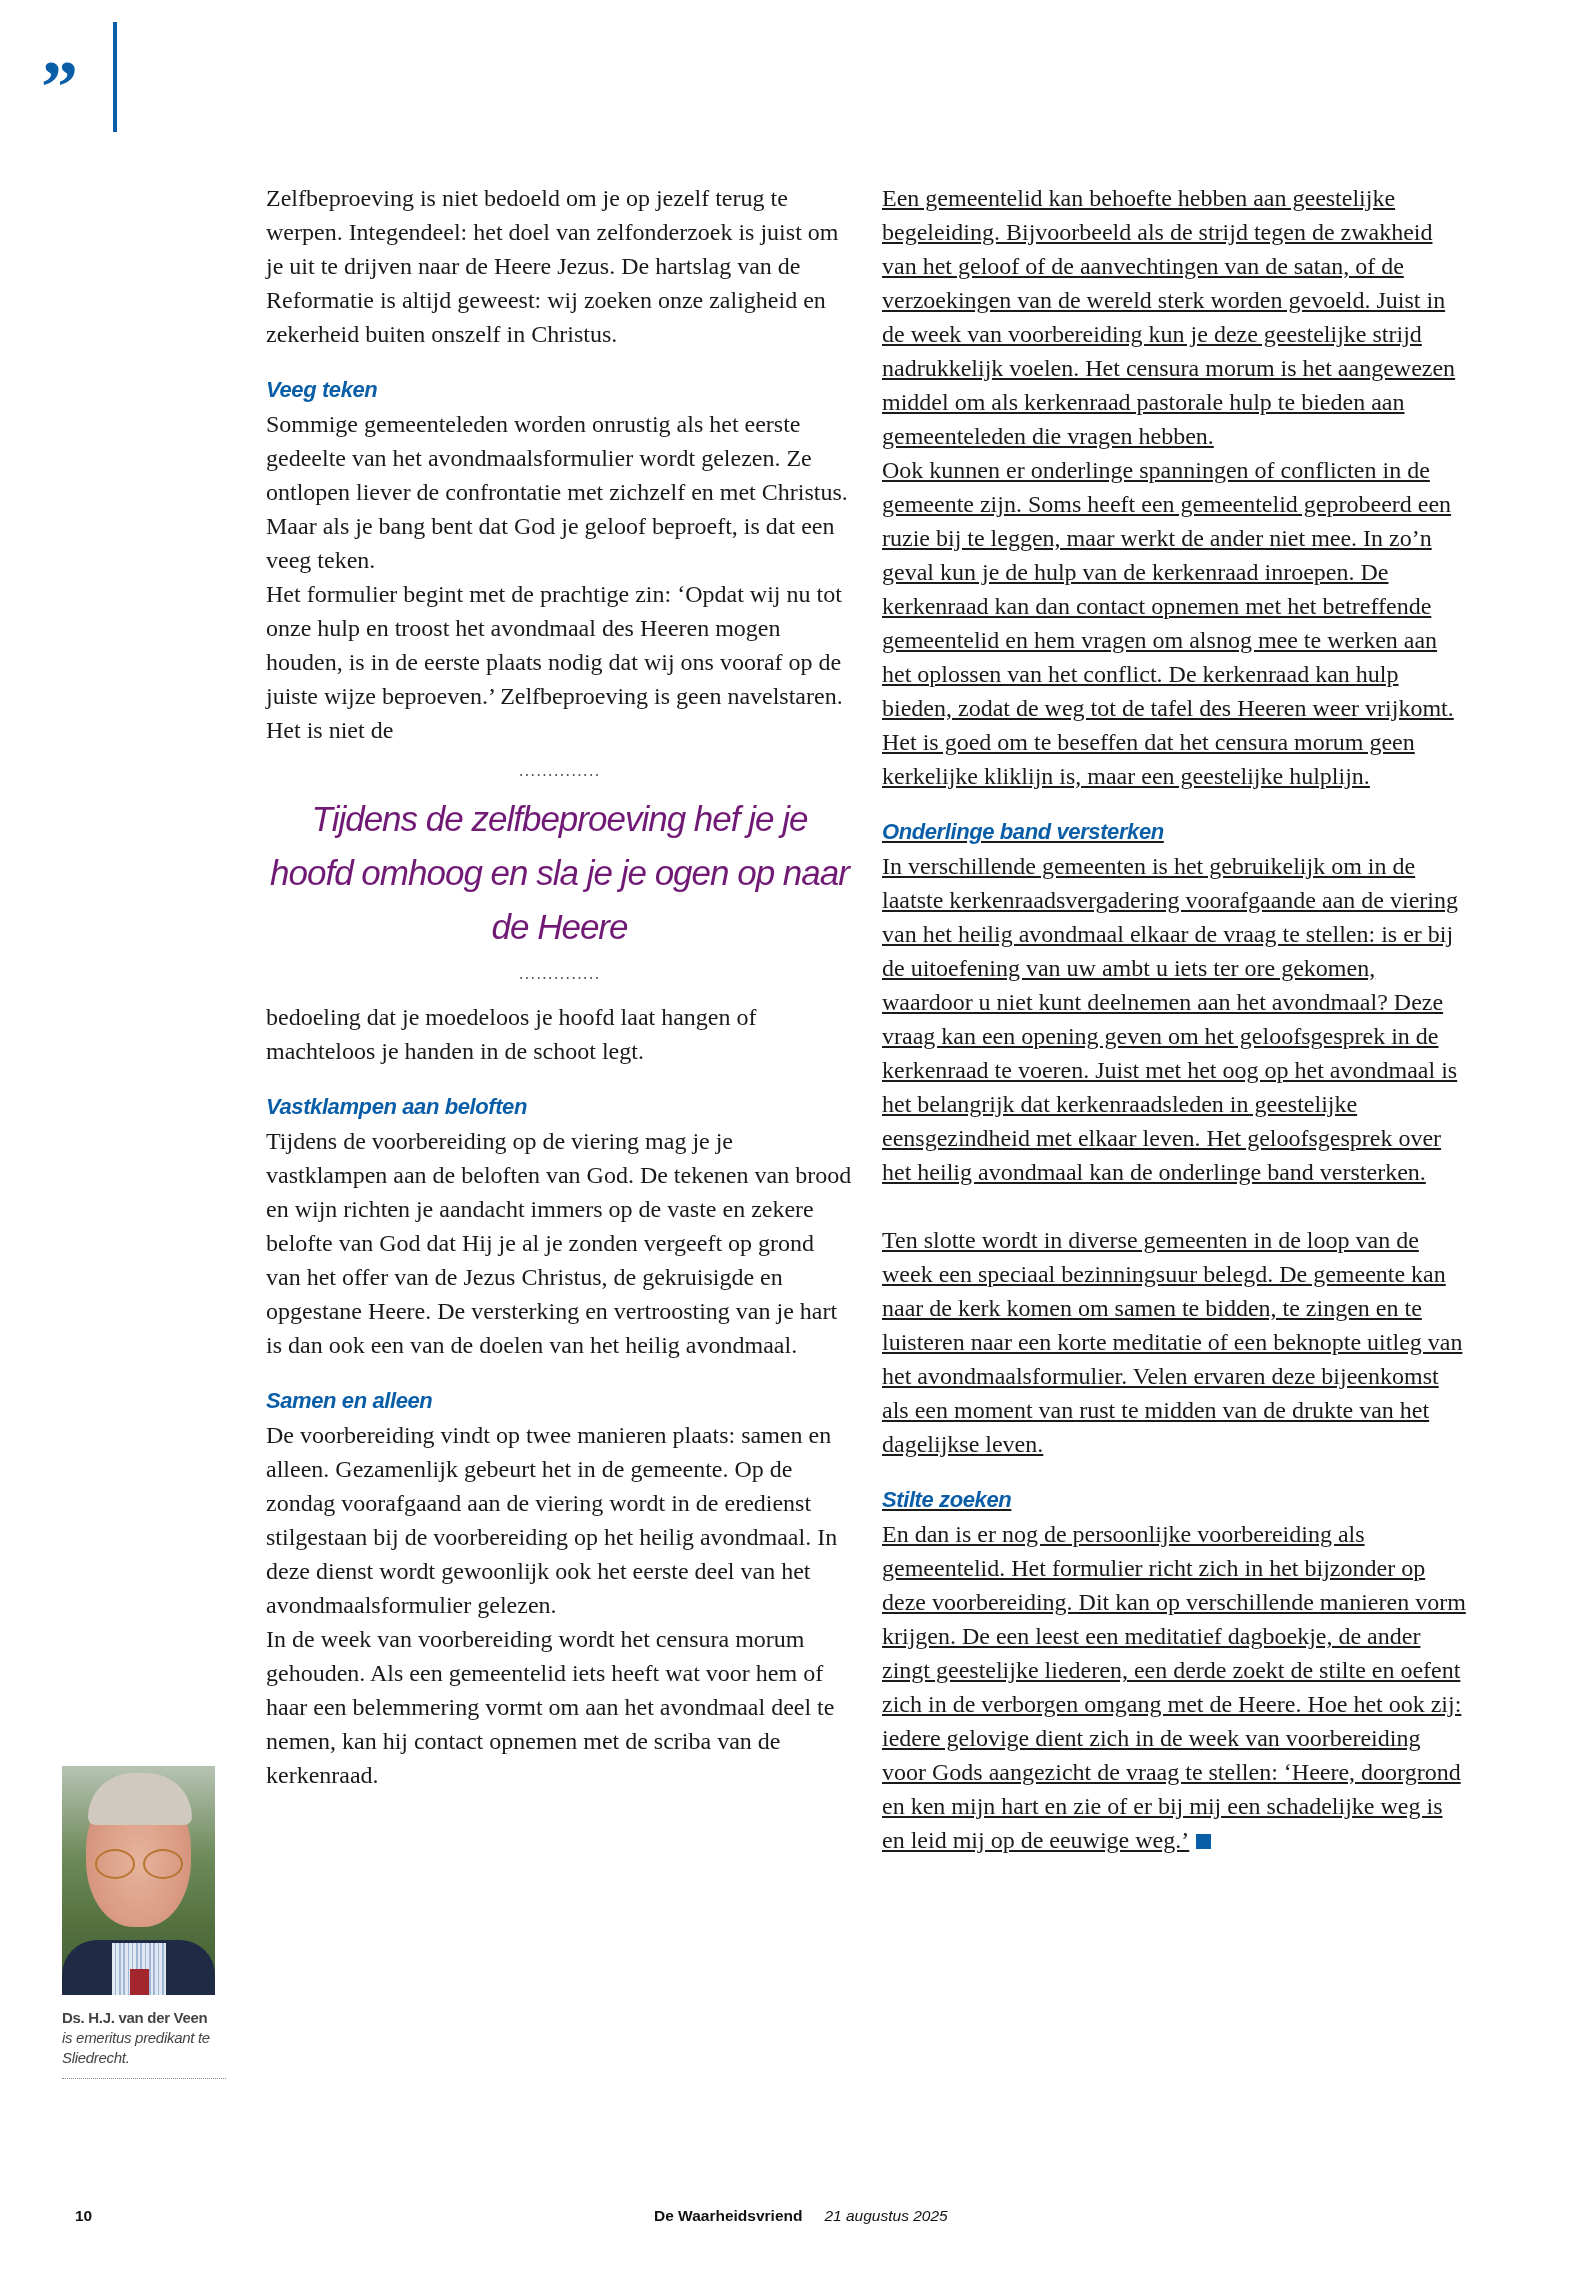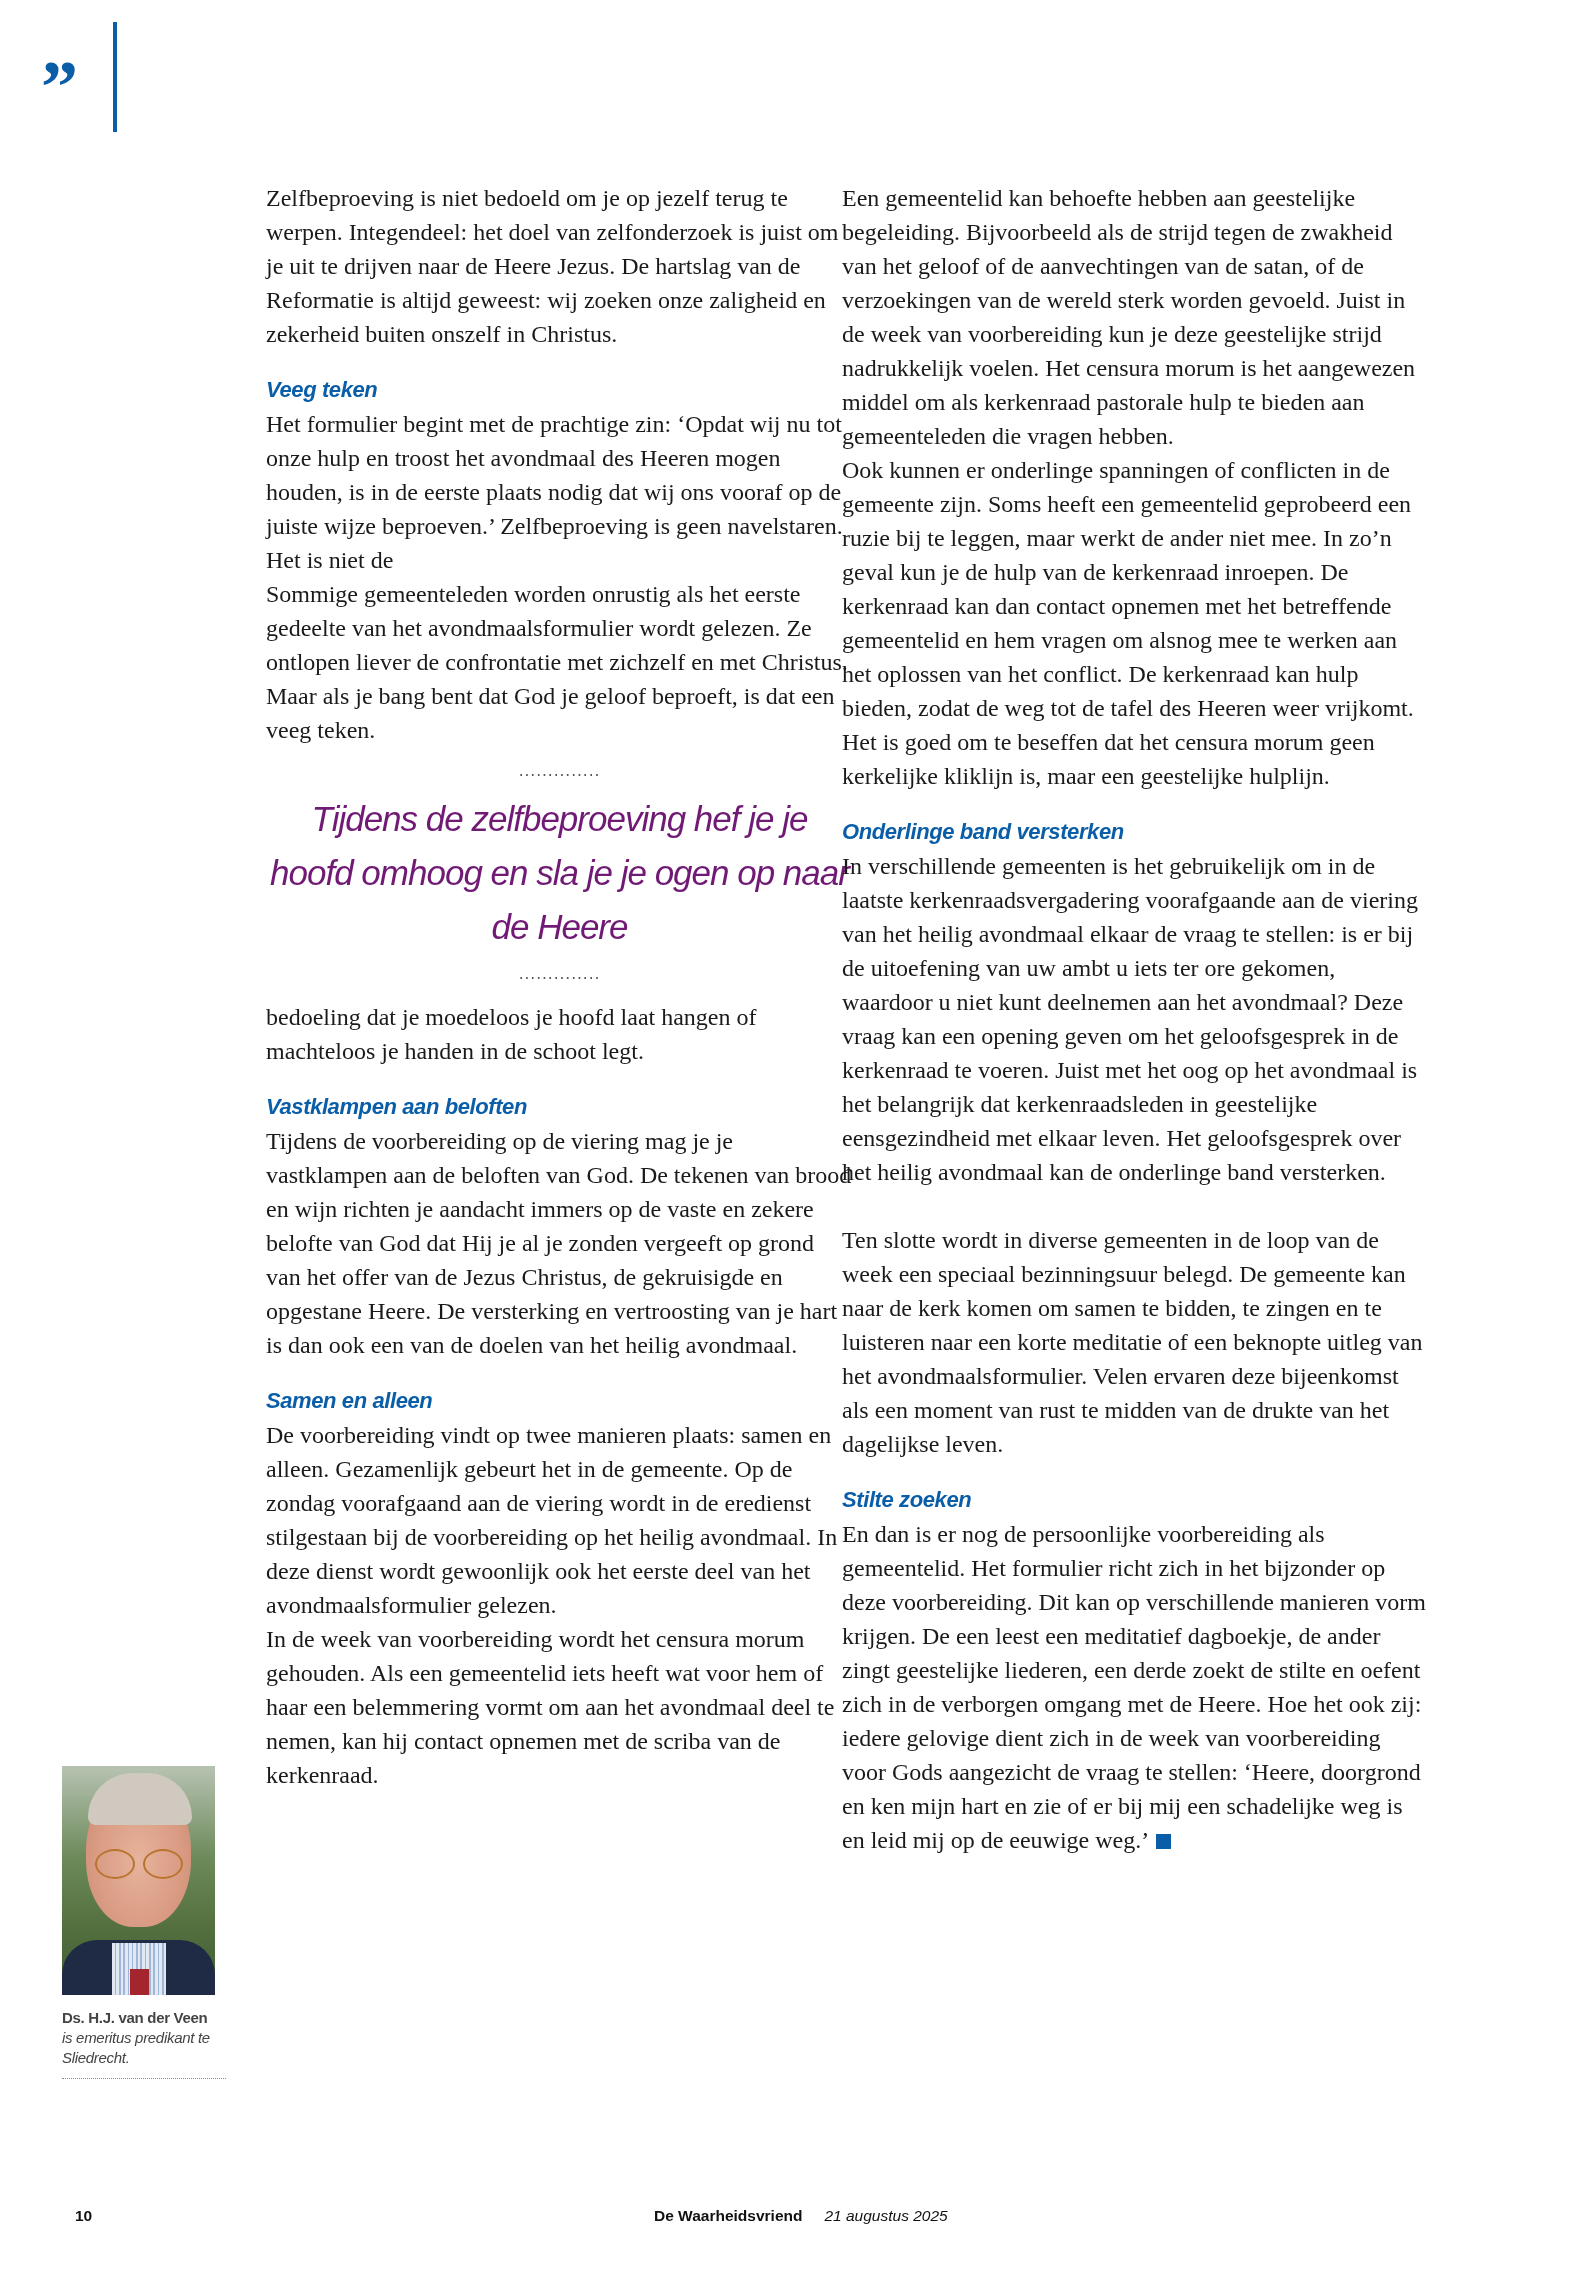--- a/index.html
+++ b/index.html
@@ -3,21 +3,21 @@
 <meta charset="utf-8">
 <style>
   html, body { margin: 0; padding: 0; background: #ffffff; }
   body { width: 1592px; height: 2295px; position: relative; overflow: hidden;
          font-family: "Liberation Serif", "DejaVu Serif", serif; color: #1a1a1a; }
   .quote-mark { position: absolute; left: 41px; top: 50px; font-family: "Liberation Serif", serif;
                 font-weight: bold; font-size: 74px; line-height: 1; color: #0a5ea8; letter-spacing: -5.2px; }
   .vrule { position: absolute; left: 113px; top: 21.6px; width: 3.5px; height: 110px; background: #0a5ea8; }
   .col { position: absolute; top: 181px; width: 587px; font-size: 24px; line-height: 34px; }
   .col.left { left: 266px; }
-  .col.right { left: 842px; }
+  .col.right { left: 882px; text-decoration: underline; }
   .col p { margin: 0; }
   .col .gap { height: 34px; }
   .col h2 { margin: 0; font-family: "Liberation Sans", "DejaVu Sans", sans-serif; font-style: italic;
             font-weight: bold; font-size: 22px; line-height: 35px; color: #0a5ea8; letter-spacing: -0.4px; }
   .col .sec { margin-top: 21px; }
   .pullquote { margin: 15.5px 0 17.3px 0; text-align: center; }
   .pullquote .dots { color: #555; font-family: "DejaVu Sans", sans-serif; font-size: 15.5px; letter-spacing: 0.9px; line-height: 17.3px; }
   .pullquote .qtext { font-family: Liberation Sans, sans-serif; font-style: italic;
                       color: #701a75; font-size: 35px; line-height: 54px; padding: 12px 0 12px 0; letter-spacing: -1px; }
   .end-square { display: inline-block; width: 14.7px; height: 14.7px; background: #0a5ea8; margin-left: 7px; vertical-align: -0.9px; }
@@ -44,22 +44,22 @@
 <body>
 
 <div class="quote-mark">”</div>
 <div class="vrule"></div>
 
 <div class="col left">
   <p>Zelfbeproeving is niet bedoeld om je op jezelf terug te werpen. Integendeel: het doel van zelfonderzoek is juist om je uit te drijven naar de Heere Jezus. De hartslag van de Reformatie is altijd geweest: wij zoeken onze zaligheid en zekerheid buiten onszelf in Christus.</p>
 
   <div class="sec">
     <h2>Veeg teken</h2>
+    <p>Sommige gemeenteleden worden onrustig als het eerste gedeelte van het avondmaalsformulier wordt gelezen. Ze ontlopen liever de confrontatie met zichzelf en met Christus. Maar als je bang bent dat God je geloof beproeft, is dat een veeg teken.</p>
     <p>Het formulier begint met de prachtige zin: ‘Opdat wij nu tot onze hulp en troost het avondmaal des Heeren mogen houden, is in de eerste plaats nodig dat wij ons vooraf op de juiste wijze beproeven.’ Zelfbeproeving is geen navelstaren. Het is niet de</p>
-    <p>Sommige gemeenteleden worden onrustig als het eerste gedeelte van het avondmaalsformulier wordt gelezen. Ze ontlopen liever de confrontatie met zichzelf en met Christus. Maar als je bang bent dat God je geloof beproeft, is dat een veeg teken.</p>
   </div>
 
   <div class="pullquote">
     <div class="dots">..............</div>
     <div class="qtext">Tijdens de zelfbeproeving hef je je hoofd omhoog en sla je je ogen op naar de Heere</div>
     <div class="dots">..............</div>
   </div>
 
   <p>bedoeling dat je moedeloos je hoofd laat hangen of machteloos je handen in de schoot legt.</p>
 

